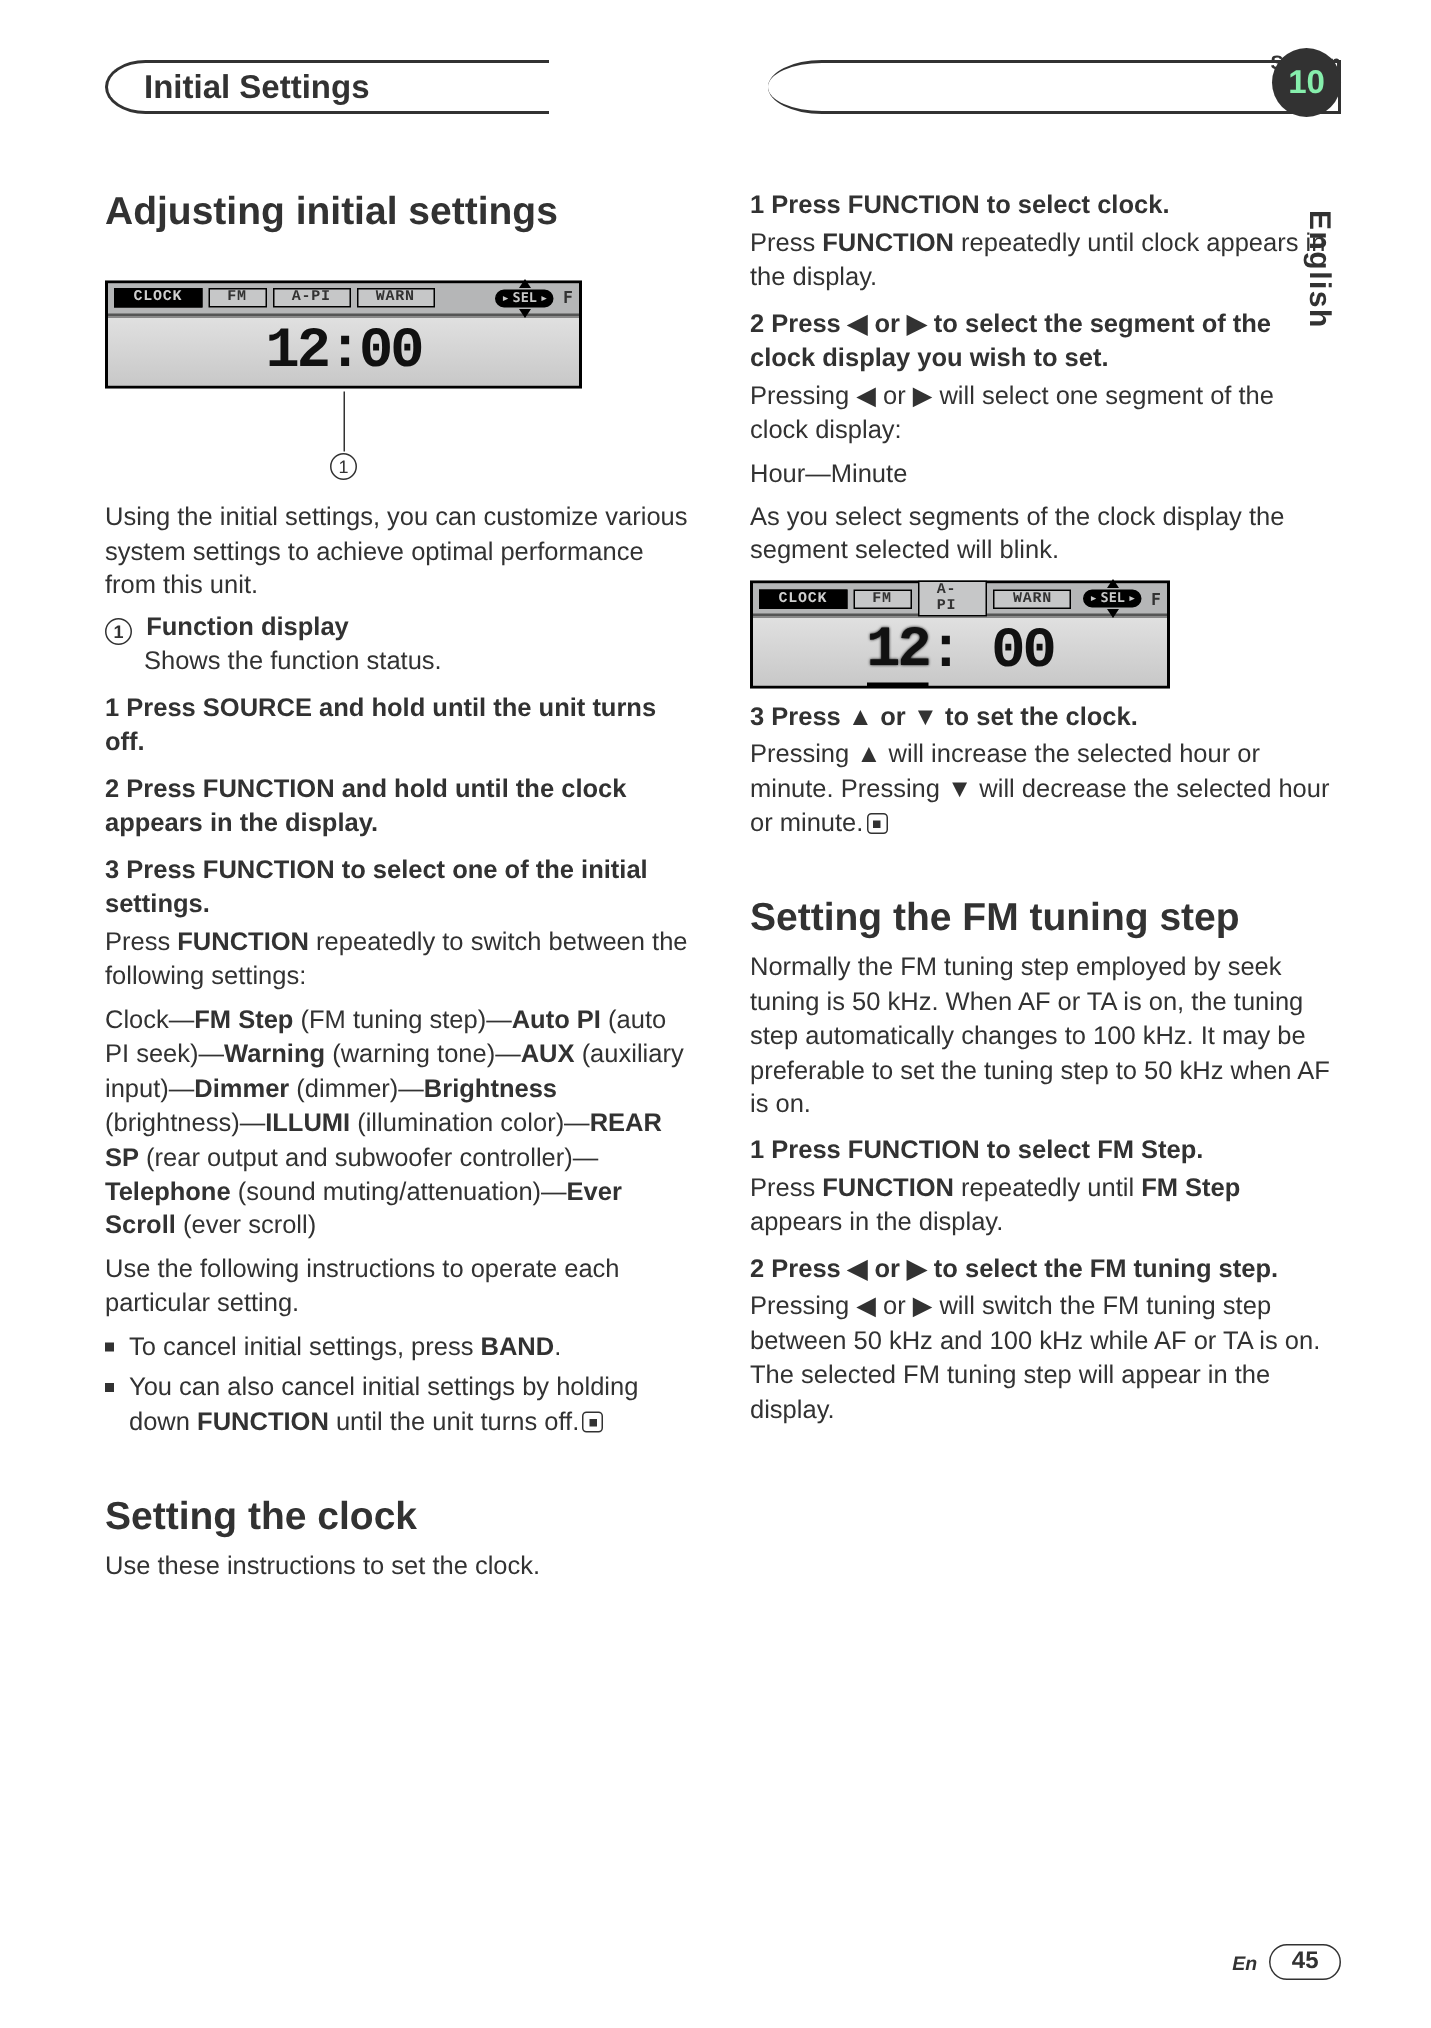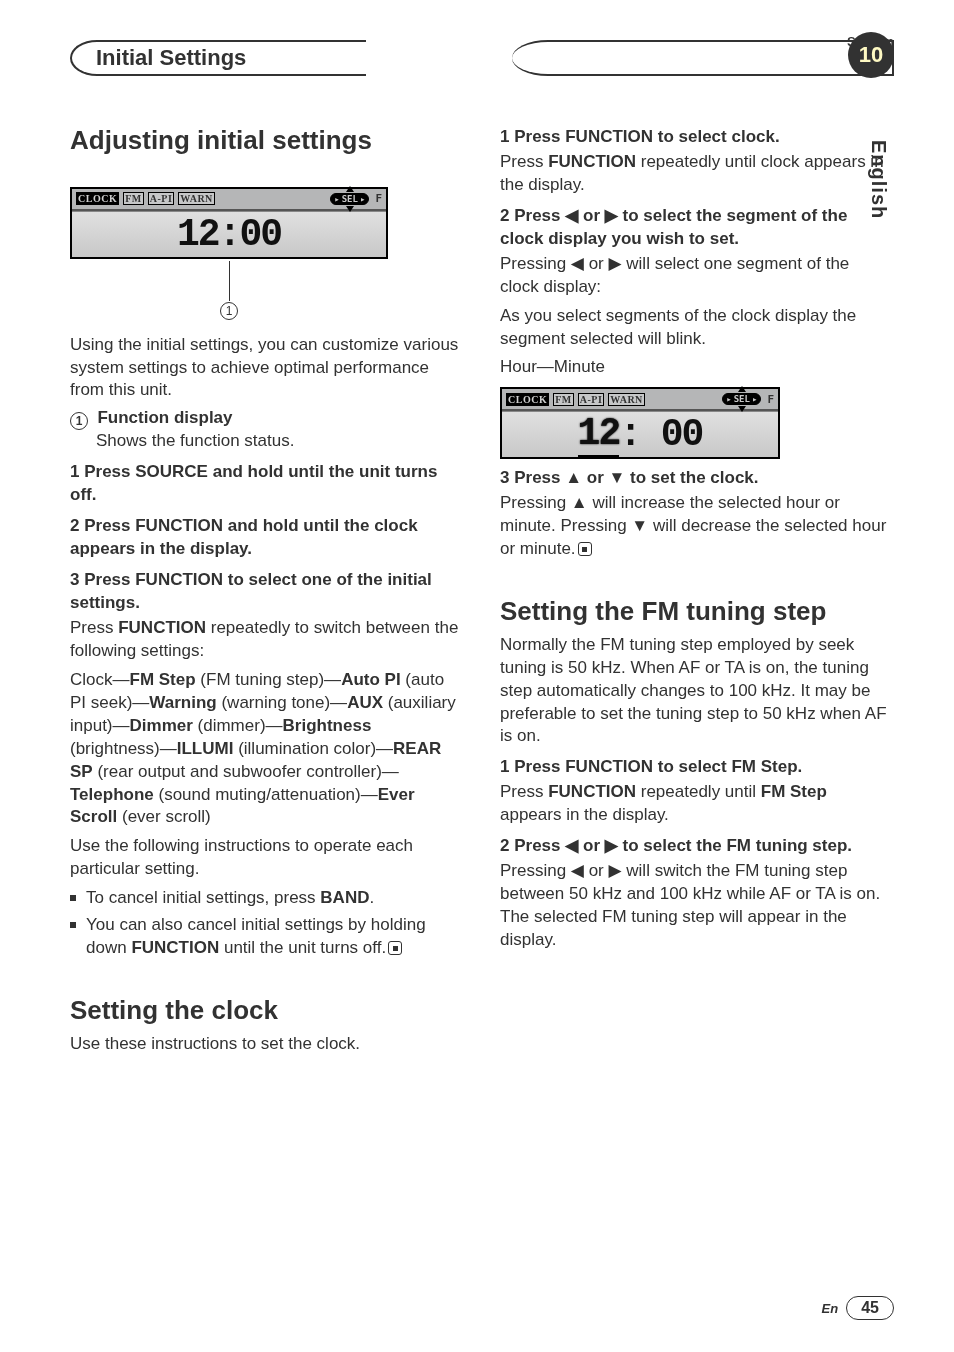--- a/index.html
+++ b/index.html
@@ -44,21 +44,21 @@
     border-top-left-radius: 40px 20px;
     border-bottom-left-radius: 40px 20px;
   }
   .tab-number-badge {
     position: absolute;
     right: 0;
     top: -8px;
     width: 46px;
     height: 46px;
     background: #323232;
-    color: #fef9c3;
+    color: #86efac;
     border-radius: 50%;
     display: flex;
     align-items: center;
     justify-content: center;
     font-weight: bold;
     font-size: 22px;
   }
   .vert-lang {
     position: absolute;
     right: 64px;
@@ -122,24 +122,24 @@
     border-bottom: 2px solid #555;
     display: flex;
     align-items: center;
     padding: 2px 4px;
     gap: 4px;
     height: 22px;
   }
   .lcd .toprow .tag {
     border: 1px solid #000;
     background: #c6c7c8;
-    font-family: Liberation Serif, serif;
+    font-family: Liberation Mono, monospace;
     font-size: 10px;
     font-weight: bold;
-    padding: 0 1px;
+    padding: 0 12px;
     letter-spacing: 0.5px;
   }
   .lcd .toprow .tag.active {
     background: #000;
     color: #cfcfcf;
   }
   .lcd .toprow .spacer { flex: 1; }
   .lcd .toprow .sel {
     font-family: monospace;
     font-size: 9px;
@@ -272,22 +272,22 @@
   </div>
 
   <div class="col">
     <div class="step-label" style="margin-top:0">1    Press FUNCTION to select clock.</div>
     <p>
       <span>Press </span><b>FUNCTION</b><span> repeatedly until clock appears in the display.</span>
     </p>
 
     <div class="step-label">2    Press ◀ or ▶ to select the segment of the clock display you wish to set.</div>
     <p>Pressing ◀ or ▶ will select one segment of the clock display:</p>
+    <p>Hour—Minute</p>
     <p>As you select segments of the clock display the segment selected will blink.</p>
-    <p>Hour—Minute</p>
 
     <div class="lcd" style="width:280px">
       <div class="toprow">
         <span class="tag active">CLOCK</span>
         <span class="tag">FM</span>
         <span class="tag">A-PI</span>
         <span class="tag">WARN</span>
         <span class="spacer"></span>
         <span style="display:flex;flex-direction:column;align-items:center;gap:1px">
           <span class="tri"></span>

